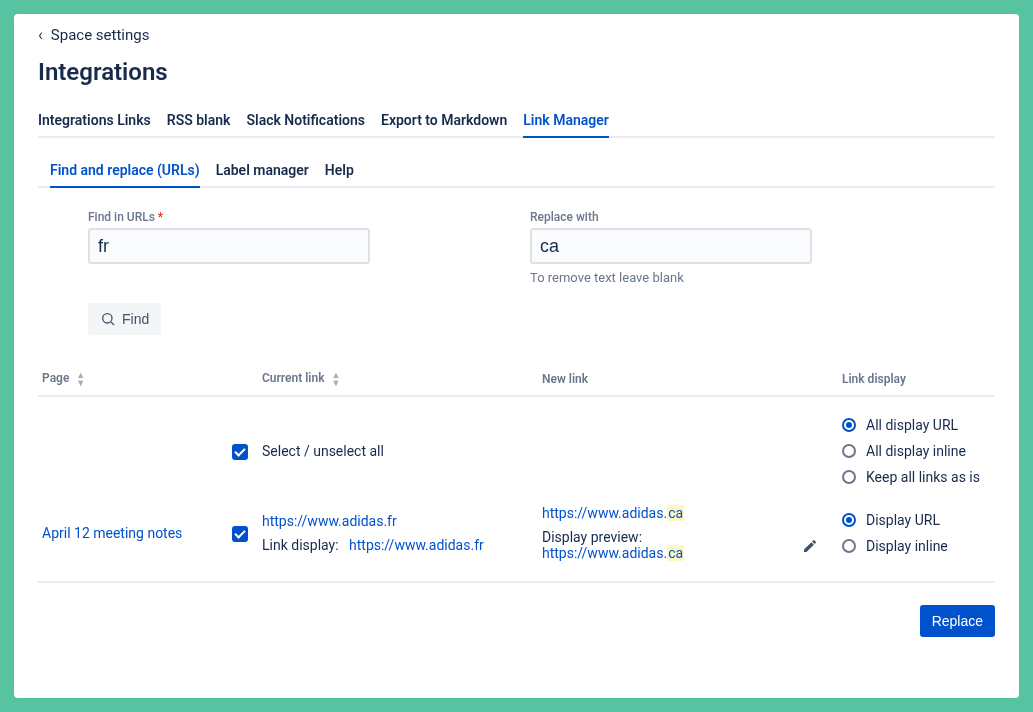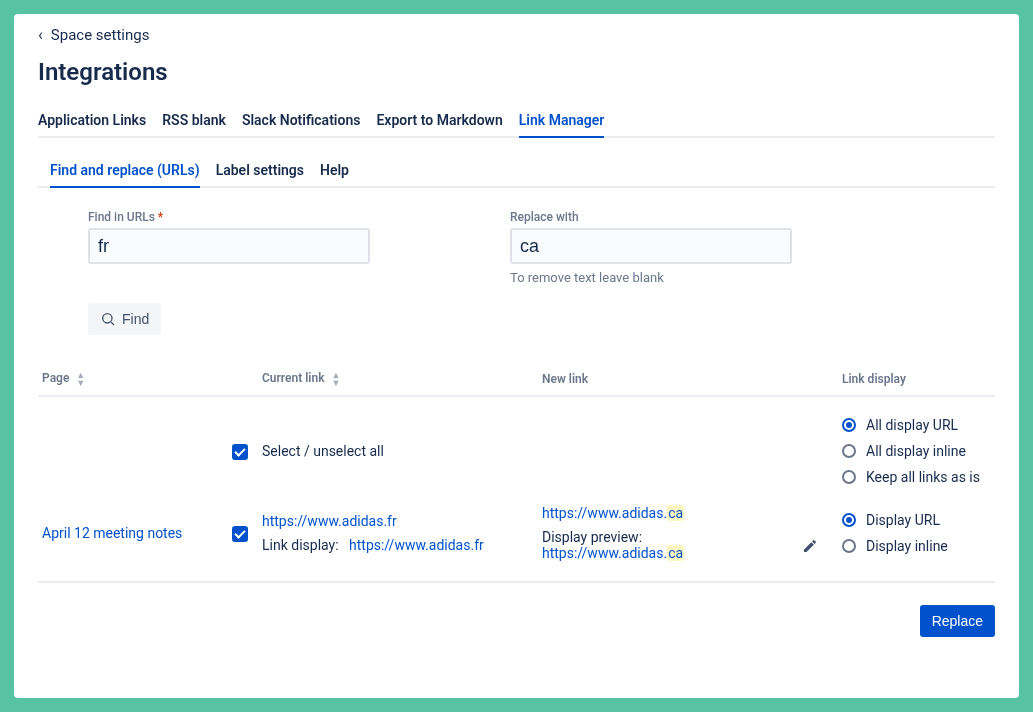--- a/index.html
+++ b/index.html
@@ -74,21 +74,21 @@
     border-bottom: 2px solid transparent;
     margin-bottom: -2px;
   }
   .subtab.active {
     color: #0052CC;
     border-bottom-color: #0052CC;
   }
   
   .form-row {
     display: flex;
-    gap: 20px;
+    gap: 40px;
     margin-bottom: 14px;
     padding-left: 50px;
   }
   .form-group { width: 282px; }
   .form-group.replace { margin-left: 120px; }
   .field-label {
     font-size: 12px;
     color: #6B778C;
     font-weight: 500;
     margin-bottom: 4px;
@@ -230,30 +230,30 @@
 <div class="card">
 
   <div class="back-link">
     <span class="chevron-left">‹</span>
     <span>Space settings</span>
   </div>
 
   <h1 class="page-title">Integrations</h1>
 
   <div class="tabs">
-    <div class="tab">Application Links</div>
+    <div class="tab">Integrations Links</div>
     <div class="tab">RSS blank</div>
     <div class="tab">Slack Notifications</div>
     <div class="tab">Export to Markdown</div>
     <div class="tab active">Link Manager</div>
   </div>
 
   <div class="subtabs">
     <div class="subtab active">Find and replace (URLs)</div>
-    <div class="subtab">Label settings</div>
+    <div class="subtab">Label manager</div>
     <div class="subtab">Help</div>
   </div>
 
   <div class="form-row">
     <div class="form-group">
       <label class="field-label">
         <span>Find in URLs</span> <span class="req">*</span>
       </label>
       <input class="text-input" type="text" value="fr" style="">
     </div>

